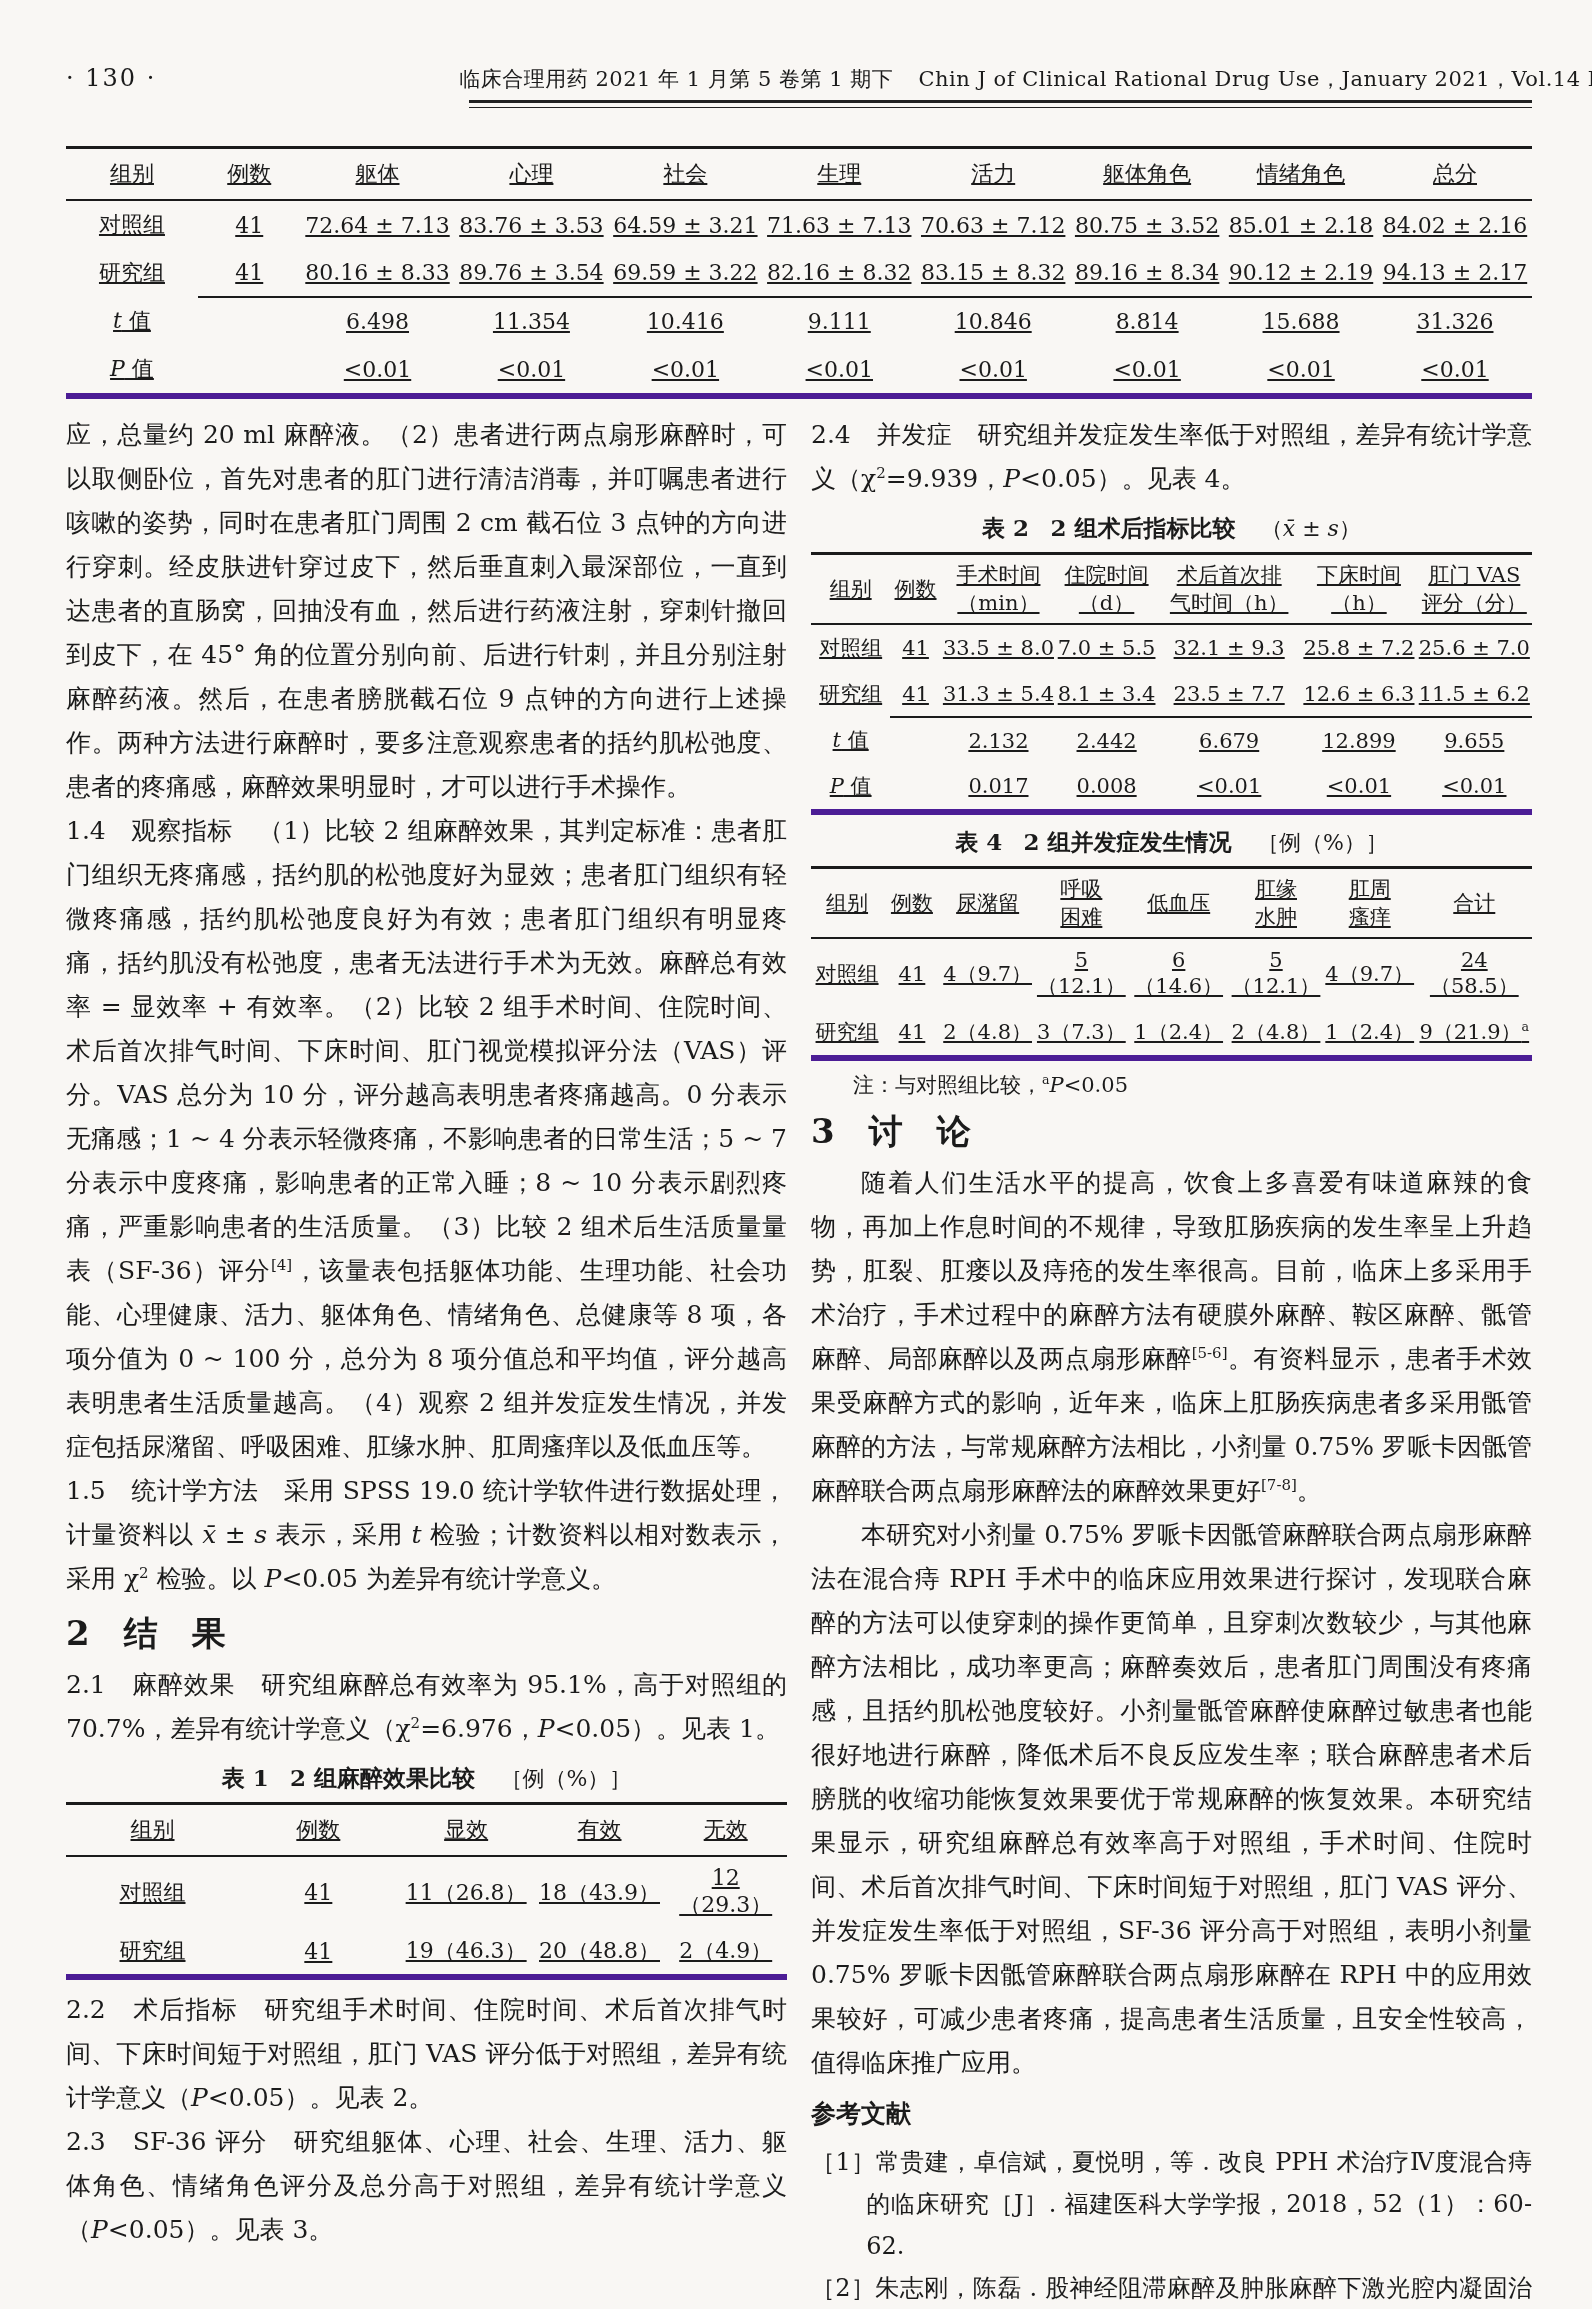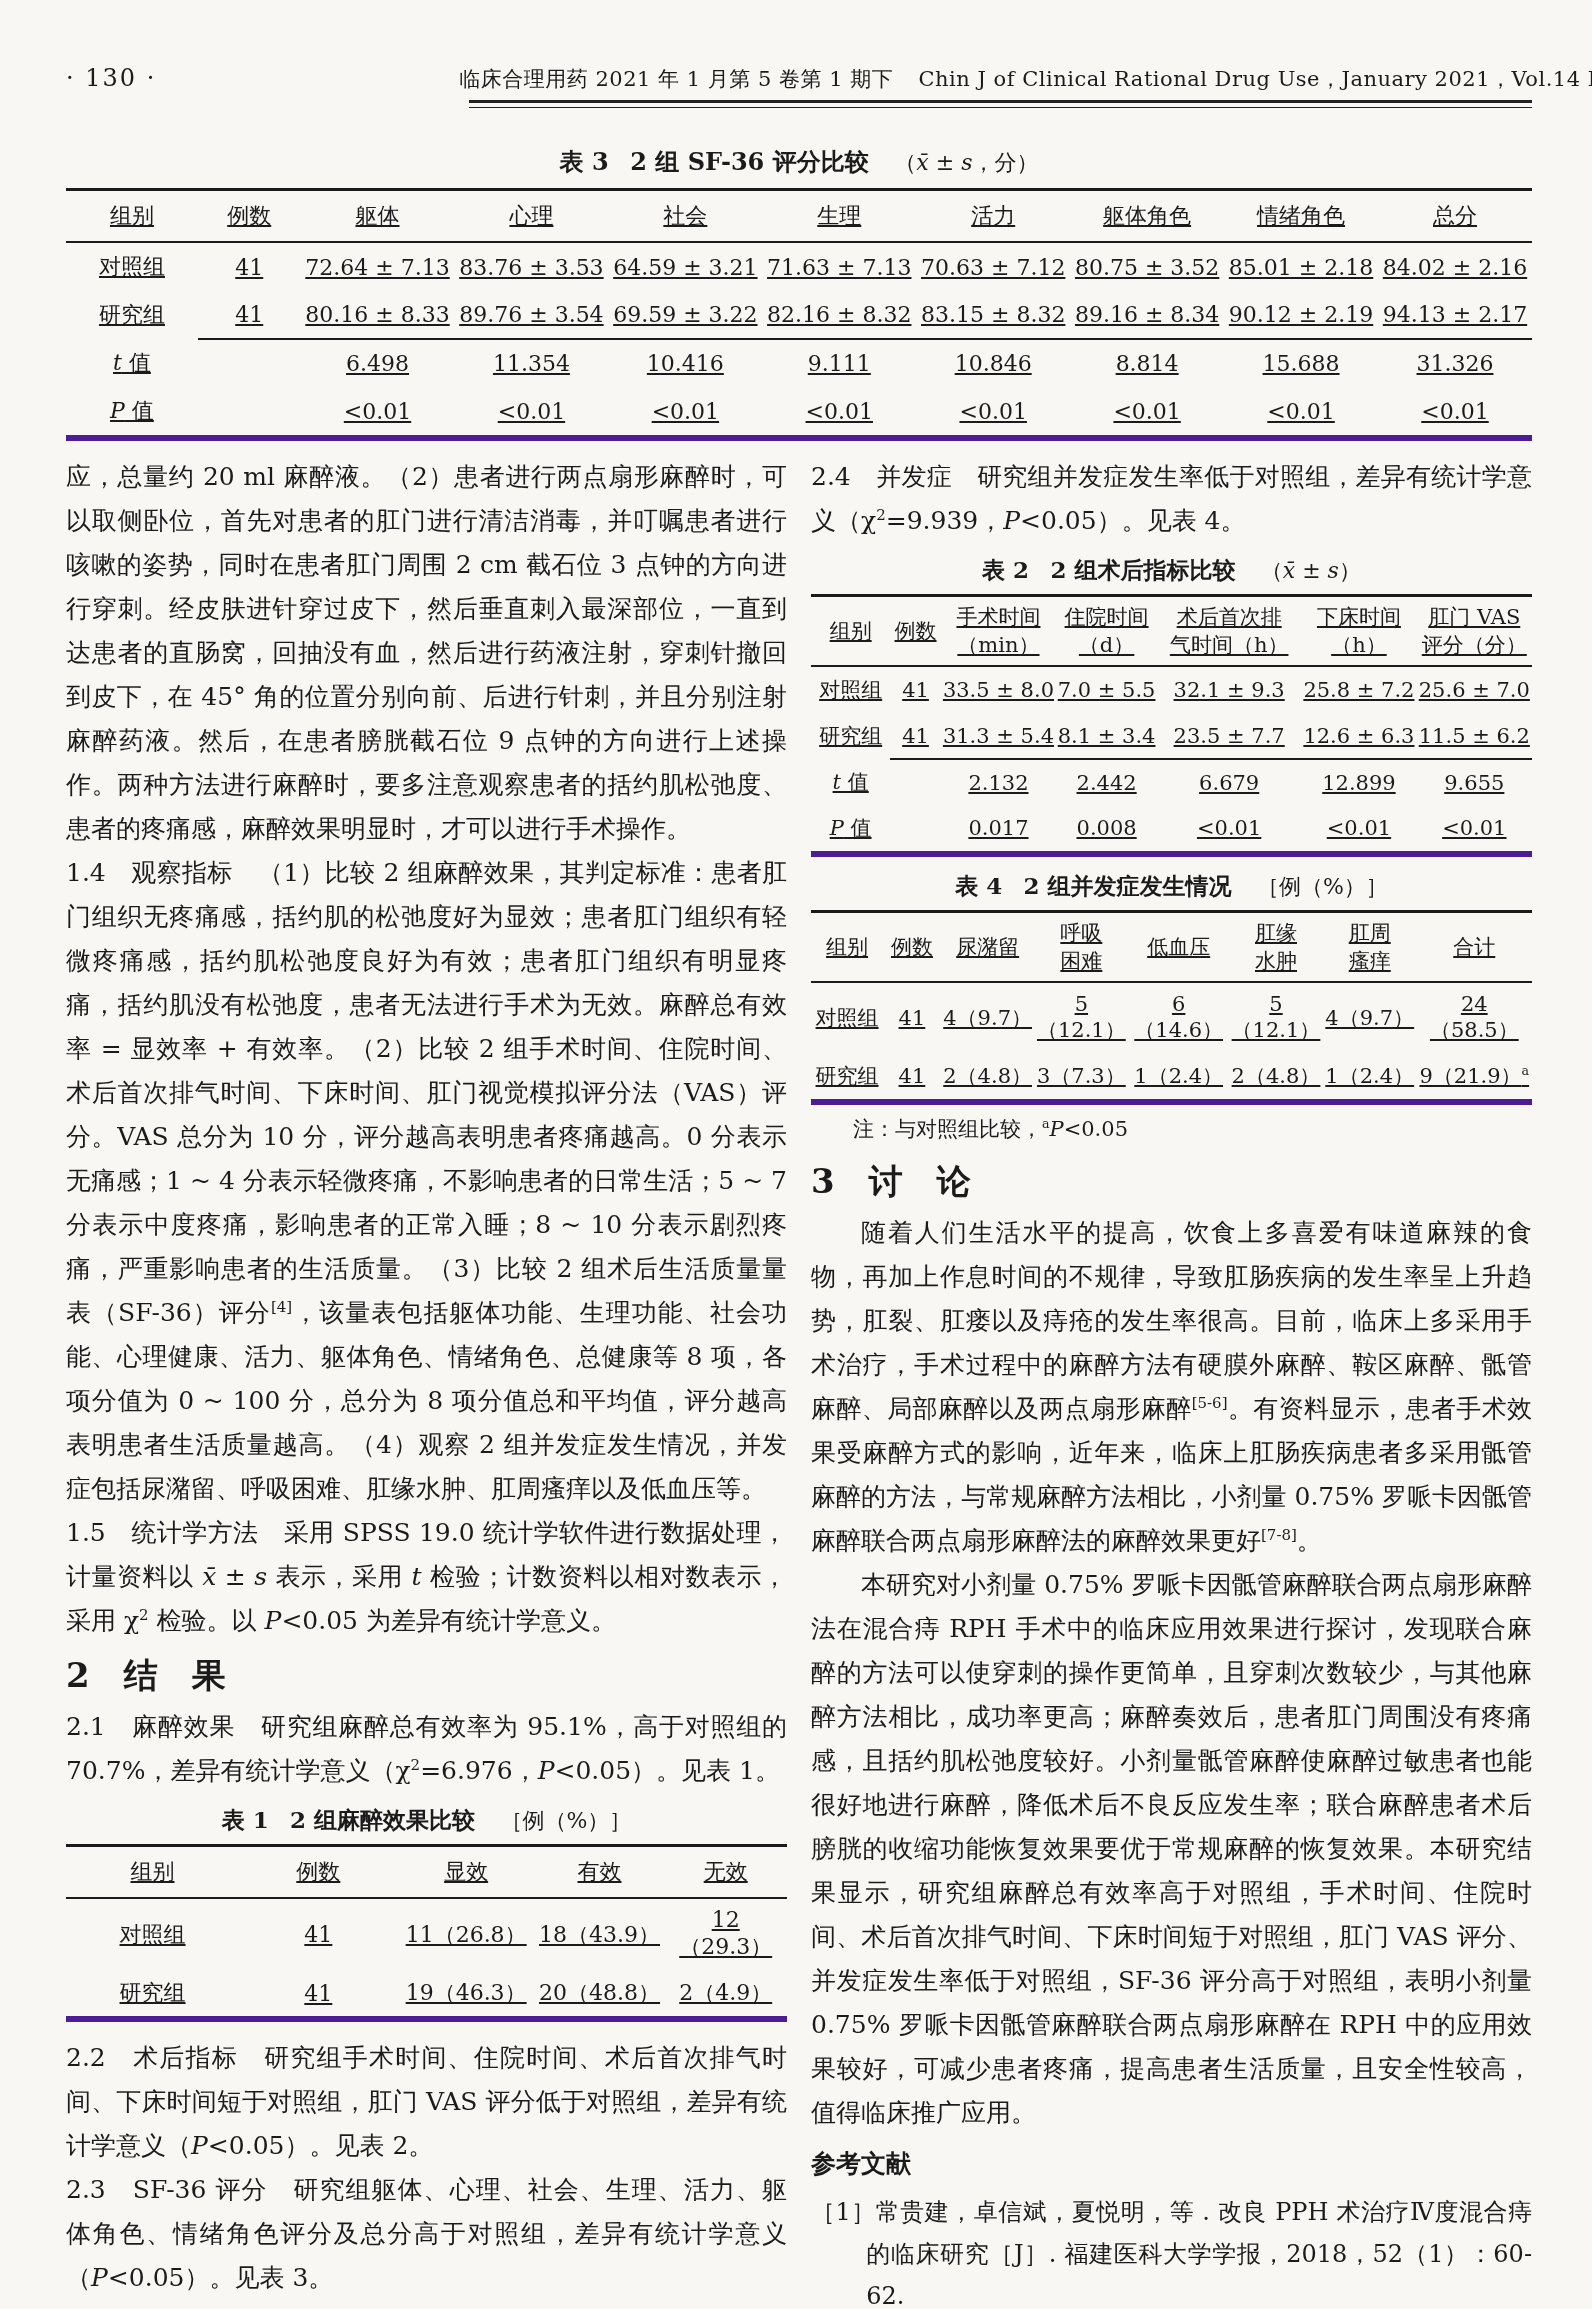--- a/index.html
+++ b/index.html
@@ -28,21 +28,21 @@
   th,td{text-align:center;font-weight:normal;vertical-align:middle;
     padding:8px 2px;overflow:hidden;}
   thead th{border-bottom:2px solid #1b1b1b;padding:10px 2px;}
   tr.partial-rule td.prule{border-bottom:2px solid #1b1b1b;}
   .tbl-note{font-size:21px;margin:10px 0 0 2em;}
   
   .t3-block{margin-top:38px;}
   .t3-block table{font-size:22px;}
   .t3-block td{padding:9px 2px;}
   
-  .col-tbl{margin:12px 0 14px 0;}
+  .col-tbl{margin:12px 0 8px 0;}
   .col-tbl .tbl-caption{font-size:23px;margin-bottom:8px;}
   .t1 table{font-size:22px;}
   .t2 table,.t4 table{font-size:21px;}
   .t2 th,.t4 th{padding:6px 1px;line-height:28px;}
   .t2 td,.t4 td{padding:9px 1px;}
   
   .cols{display:flex;gap:24px;margin-top:14px;}
   .col{flex:1;min-width:0;}
   .body-p{font-size:25px;line-height:44px;text-align:justify;margin:0;}
   .indent{text-indent:2em;}
@@ -61,25 +61,20 @@
   <div class="pg-header">
     <span class="pagenum">· 130 ·</span>
     <span class="jtitle">
       <span>临床合理用药 2021 年 1 月第 5 卷第 1 期下</span>
       <span class="jtitle-en">Chin J of Clinical Rational Drug Use，January 2021，Vol.14 No.1C</span>
     </span>
   </div>
   <div class="header-rule"></div>
 
   <section class="t3-block">
-    <div class="tbl-caption">
-      <span class="tbl-label">表 3</span>
-      <span class="tbl-title">2 组 SF-36 评分比较</span>
-      <span class="tbl-unit">（<i>x̄</i> ± <i>s</i>，分）</span>
-    </div>
     <div>
         <table>
           <colgroup>
             <col style="width: 9%;">
             <col style="width: 7%;">
             <col style="width: 10.5%;">
             <col style="width: 10.5%;">
             <col style="width: 10.5%;">
             <col style="width: 10.5%;">
             <col style="width: 10.5%;">

